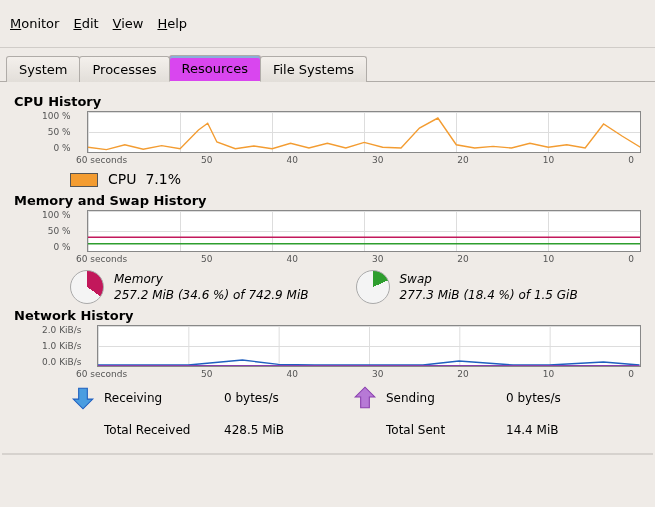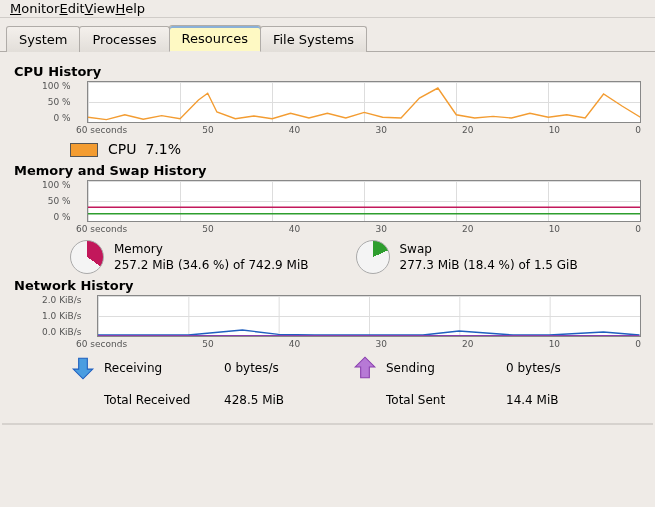--- a/index.html
+++ b/index.html
@@ -9,21 +9,22 @@
     width: 655px;
     height: 507px;
     font-family: "DejaVu Sans", "Liberation Sans", Arial, sans-serif;
     font-size: 12px;
     background: #efebe7;
     color: #000;
     overflow: hidden;
   }
   .menubar {
     display: flex;
-    padding: 1px 10px;
+    gap: 14px;
+    padding: 16px 10px;
     background: #efebe7;
     border-bottom: 1px solid #d0ccc8;
     font-size: 13px;
   }
   .menubar span { cursor: default; }
   .menubar .mn::first-letter { text-decoration: underline; }
   .tabbar {
     display: flex;
     align-items: flex-end;
     padding: 6px 6px 0 6px;
@@ -34,21 +35,21 @@
     border: 1px solid #b0aca8;
     border-bottom: none;
     border-radius: 3px 3px 0 0;
     margin-right: -1px;
     background: linear-gradient(#f4f0ec,#e2ded9);
     font-size: 13px;
     position: relative;
     top: 1px;
   }
   .tab.active {
-    background: #fef9c3;
+    background: #d946ef;
     border-bottom: 1px solid #efebe7;
     box-shadow: inset 0 2px 0 #8ab0d8;
     z-index: 2;
   }
   .content {
     padding: 8px 14px 10px 14px;
   }
   .section-title {
     font-weight: bold;
     font-size: 13px;
@@ -77,21 +78,21 @@
       #fff;
     position: relative;
     overflow: hidden;
   }
   .xlabels {
     display: flex;
     justify-content: space-between;
     font-size: 9px;
     color: #555;
     margin-left: 62px;
-    margin-right: 0;
+    margin-right: 7px;
     margin-top: 2px;
   }
   .plot svg { position: absolute; inset: 0; width: 100%; height: 100%; }
   .legend-row {
     display: flex;
     align-items: flex-end;
     gap: 10px;
     margin: 6px 0 6px 56px;
     font-size: 14px;
   }
@@ -99,21 +100,21 @@
     width: 28px;
     height: 14px;
     border: 1px solid #555;
   }
   .memswap-row {
     display: grid;
     grid-template-columns: 1fr 1fr;
     margin: 6px 0 4px 56px;
   }
   .ms-item { display:flex; gap:10px; align-items:center;}
-  .ms-texts { display:flex; flex-direction:column; gap:2px;}
+  .ms-texts { display:flex; flex-direction:column; gap:2px;font-style:italic;}
   .pie {
     width: 34px; height: 34px; border-radius: 50%;
     border: 1px solid #aaa;
     position: relative;
     background: #fafafa;
   }
   .pie::after{
     content:""; position:absolute; inset:3px; border-radius:50%;
   }
   .net-row {

